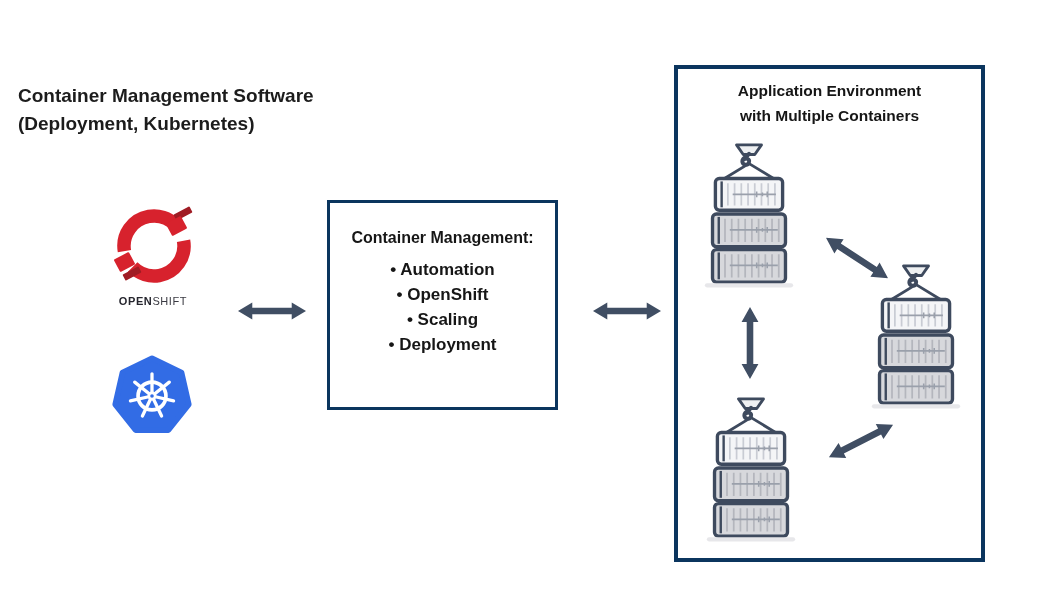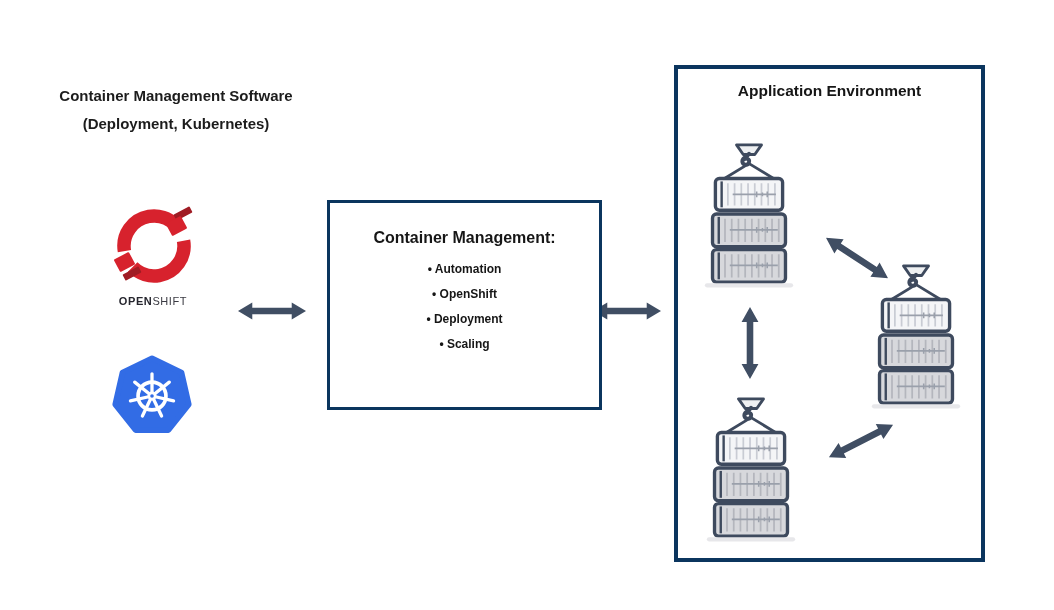--- a/index.html
+++ b/index.html
@@ -1,34 +1,34 @@
 <!DOCTYPE html>
 <html><head>
 <meta charset="utf-8">
 <style>
   * { margin:0; padding:0; box-sizing:border-box; }
   html,body { background:#ffffff; font-family:"Liberation Sans", sans-serif; }
   .canvas { position:relative; width:1054px; height:610px; background:#ffffff; overflow:hidden; }
   .abs { position:absolute; }
 
   
-  .left-title { left:18px; top:82px; width:316px; text-align:center; color:#1c1c1c;
-                font-weight:bold; font-size:15px; line-height:28px; }
+  .left-title { left:18px; top:82px; width:316px; color:#1c1c1c;
+                font-weight:bold; font-size:19px; line-height:28px; }
   .openshift-group { left:98px; top:202px; width:110px; text-align:center; }
   .openshift-wordmark { margin-top:1px; font-size:11px; letter-spacing:0.6px; color:#26262e; }
   .openshift-wordmark .w-bold { font-weight:bold; }
   .openshift-wordmark .w-light { font-weight:normal; color:#3a3a42; }
   .k8s-group { left:110px; top:355px; width:84px; }
 
   
-  .center-box { left:327px; top:200px; width:275px; height:210px;
+  .center-box { left:327px; top:200px; width:231px; height:210px;
                 border:3px solid #0b355e; background:#ffffff; text-align:center; }
   .center-box .box-title { margin-top:26px; font-size:16px; font-weight:bold; color:#161616; }
   .center-box ul { list-style:none; margin-top:10px; }
-  .center-box li { font-size:12px; font-weight:bold; color:#161616; line-height:25px; }
+  .center-box li { font-size:17px; font-weight:bold; color:#161616; line-height:25px; }
 
   .right-box { left:674px; top:65px; width:311px; height:497px;
                border:4px solid #0b355e; background:#ffffff; }
   .right-box .box-title { margin-top:9px; text-align:center; font-size:15.5px;
                           font-weight:bold; color:#161616; line-height:25px; }
 
   
   .arrow { display:block; }
   .arrow svg { display:block; width:100%; height:100%; }
   .arrow-h1 { left:238px; top:300px; width:68px; height:22px; }
@@ -135,28 +135,29 @@
     <svg viewBox="0 0 100 30" preserveAspectRatio="none">
         <use href="#dbl-arrow"></use>
       </svg>
   </div>
 
   <div class="abs center-box">
     <div class="box-title">Container Management:</div>
     <ul>
       <li>• Automation</li>
       <li>• OpenShift</li>
+      <li>• Scaling</li>
       <li>• Deployment</li>
-      <li>• Scaling</li>
     </ul>
   </div>
 
   <div class="abs right-box">
     <div class="box-title">
       <div>Application Environment</div>
+      <div>with Multiple Containers</div>
     </div>
   </div>
 
   <div class="abs stack stack-1">
     <svg viewBox="0 0 100 152">
         <use href="#container-stack"></use>
       </svg>
   </div>
   <div class="abs stack stack-2">
     <svg viewBox="0 0 100 152">

